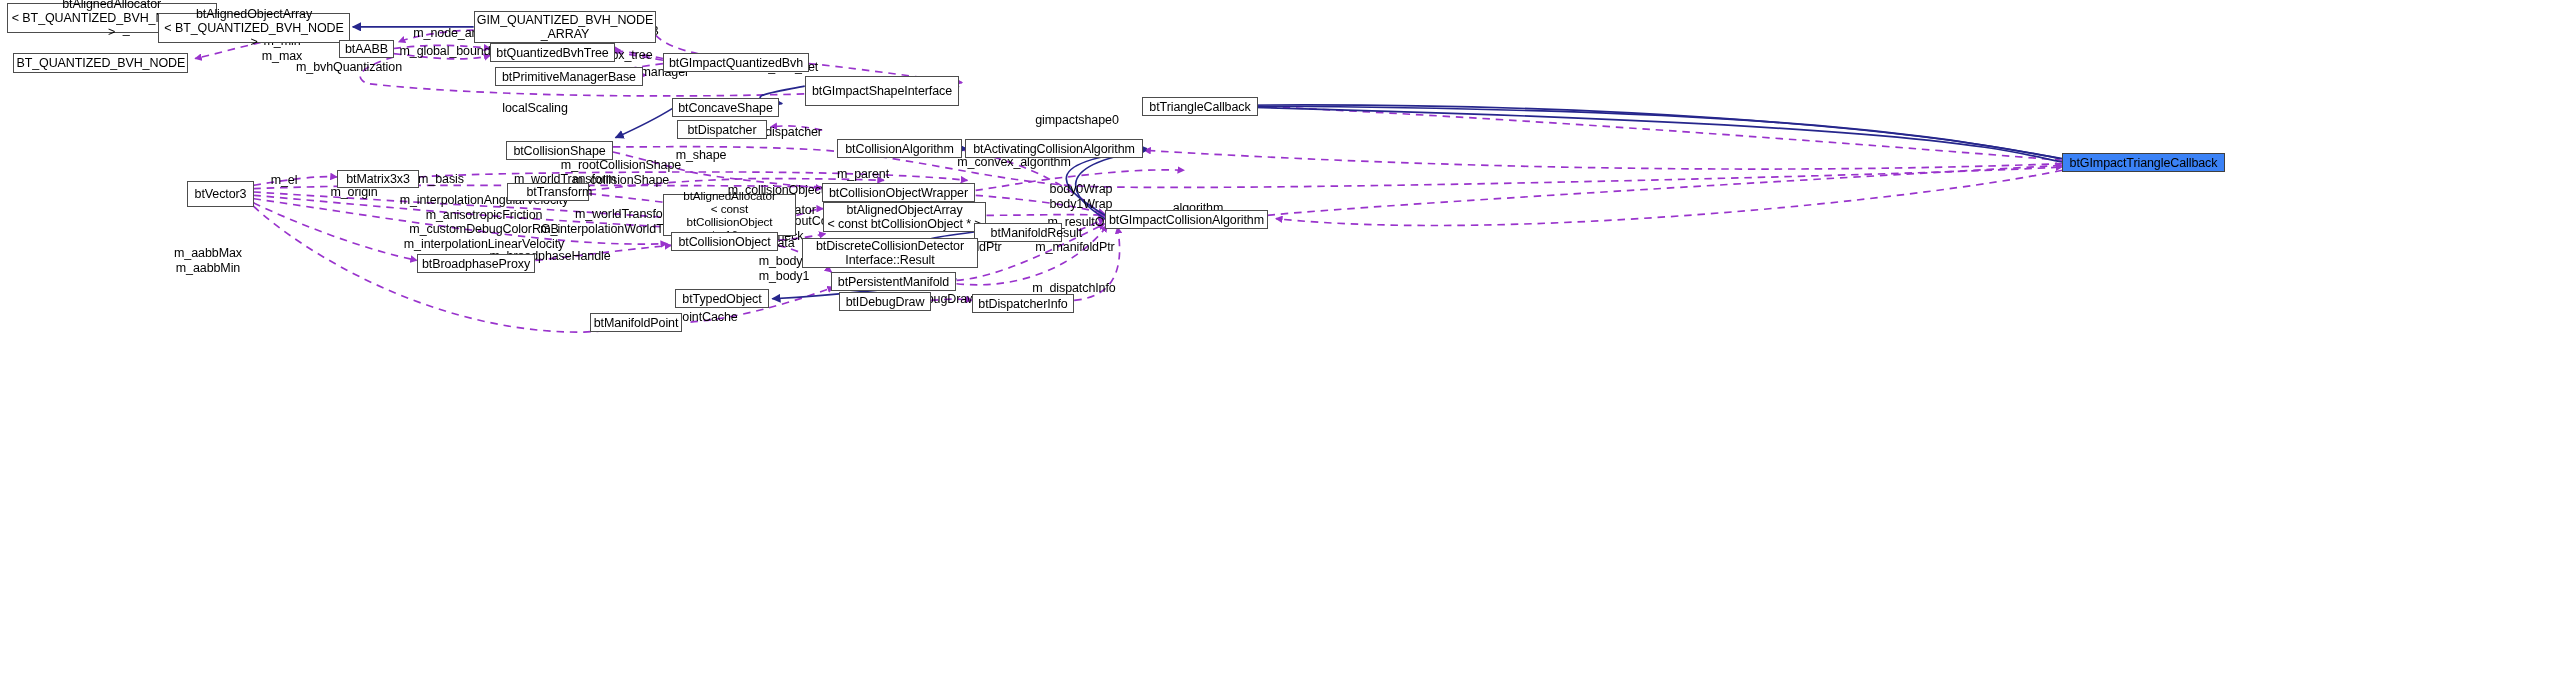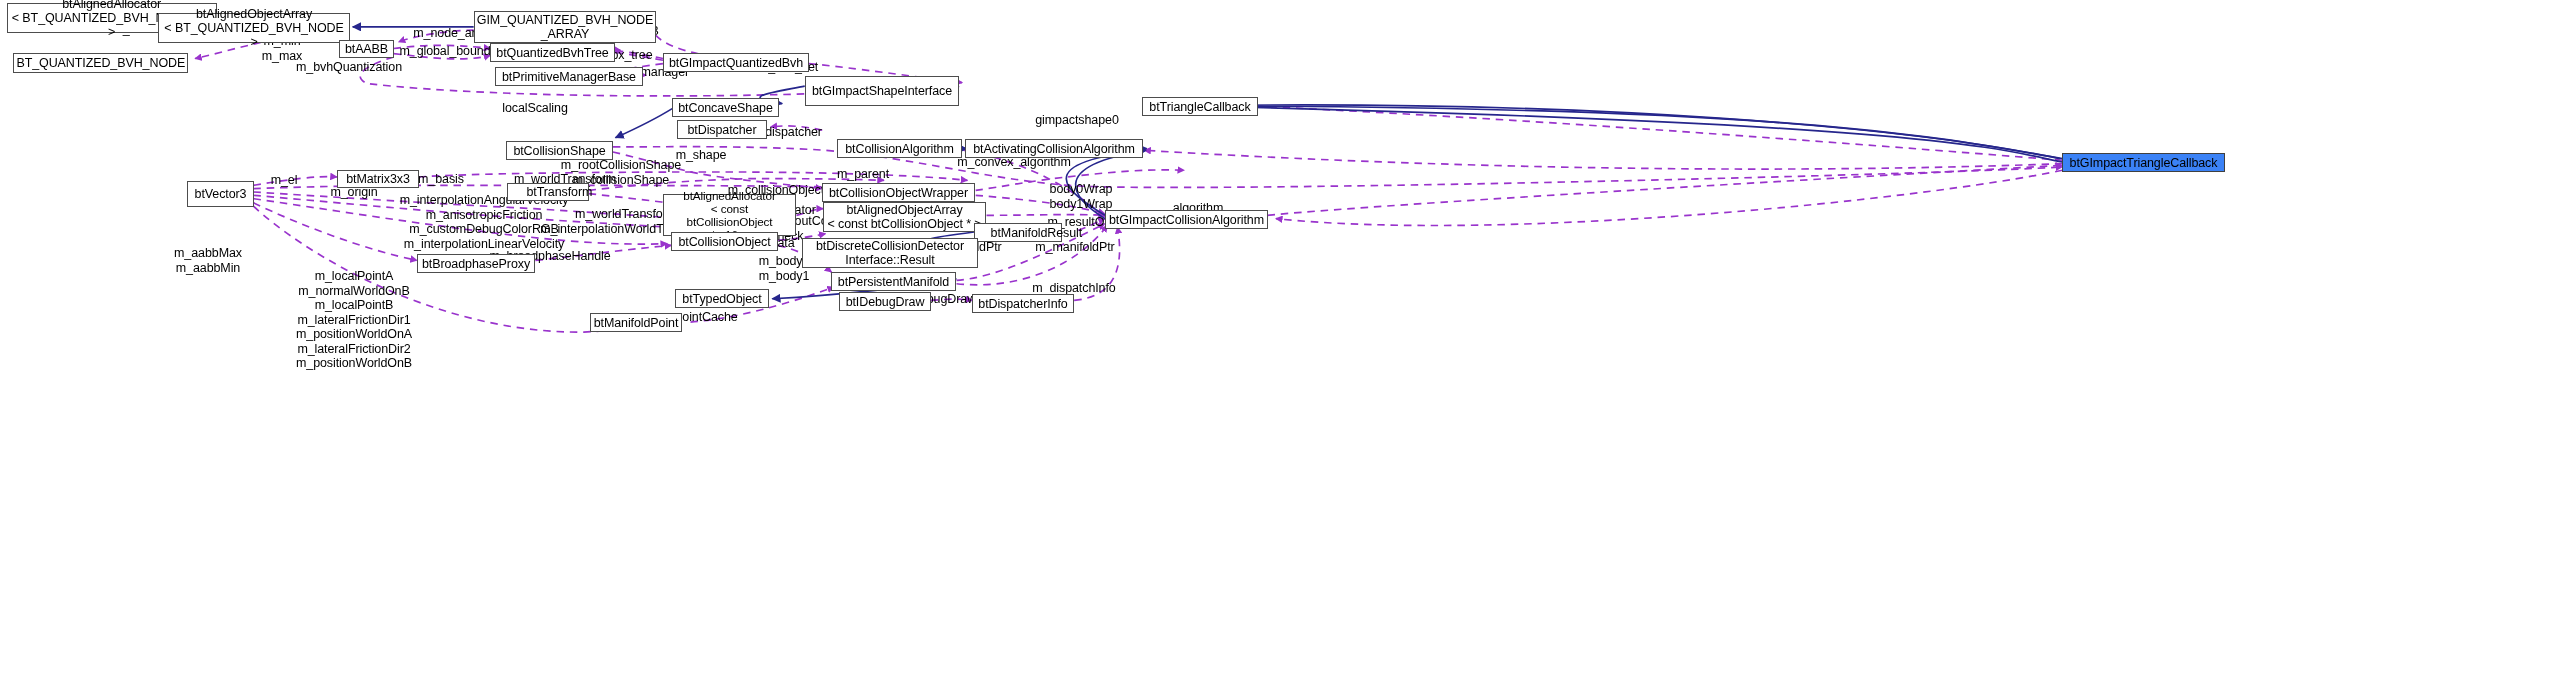--- a/index.html
+++ b/index.html
@@ -217,24 +217,17 @@
     <div class="edge-label" style="left: 1081px; top: 215px;">m_resultOut</div>
     <div class="edge-label" style="left: 1198px; top: 201px;">algorithm</div>
     <div class="edge-label" style="left: 774px; top: 236px;">m_data</div>
     <div class="edge-label" style="left: 962px; top: 240px;">m_manifoldPtr</div>
     <div class="edge-label" style="left: 1075px; top: 240px;">m_manifoldPtr</div>
     <div class="edge-label" style="left: 208px; top: 246px;">m_aabbMax
 m_aabbMin</div>
     <div class="edge-label" style="left: 550px; top: 249px;">m_broadphaseHandle</div>
     <div class="edge-label" style="left: 784px; top: 254px;">m_body0
 m_body1</div>
-    <div class="edge-label" style="left: 354px; top: 269px;">m_localPointA
-m_normalWorldOnB
-m_localPointB
-m_lateralFrictionDir1
-m_positionWorldOnA
-m_lateralFrictionDir2
-m_positionWorldOnB</div>
     <div class="edge-label" style="left: 1074px; top: 281px;">m_dispatchInfo</div>
     <div class="edge-label" style="left: 936px; top: 292px;">m_debugDraw</div>
     <div class="edge-label" style="left: 698px; top: 310px;">m_pointCache</div>
   </div>
 
 
 </body></html>

